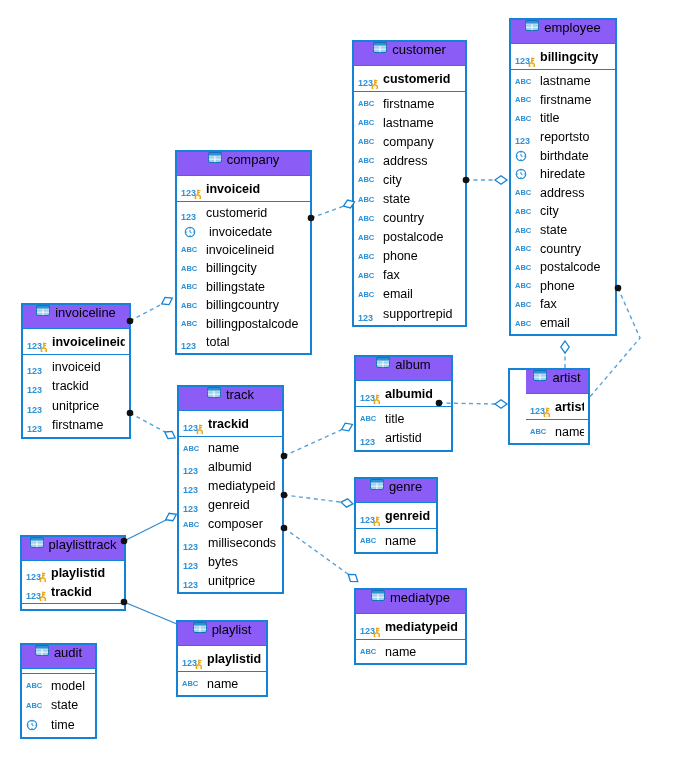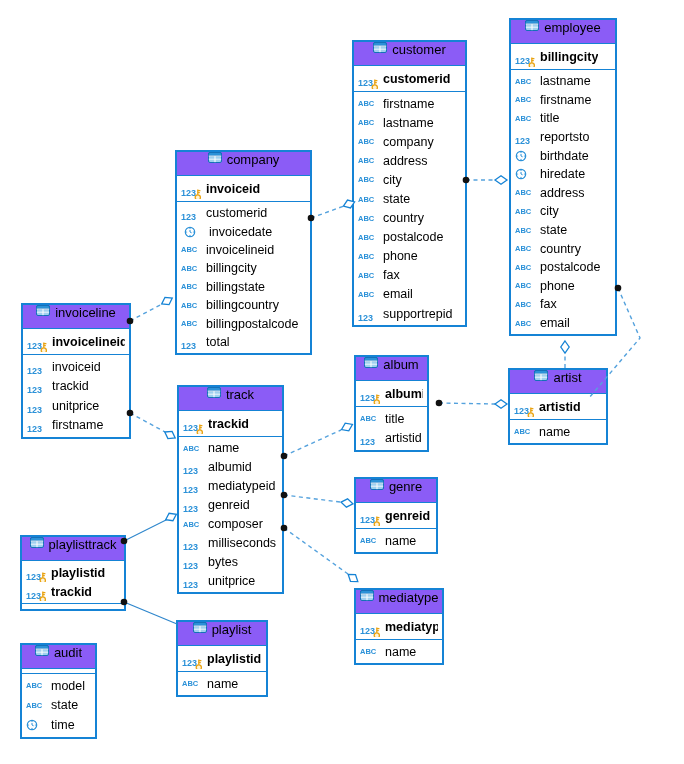--- a/index.html
+++ b/index.html
@@ -461,21 +461,21 @@
           <span class="lbl">bytes</span>
         </div>
         <div class="row" style="height: 18.9px;">
           <span class="icn">
             <span class="t-num">123</span>
           </span>
           <span class="lbl">unitprice</span>
         </div>
       </div>
     </div>
-    <div class="tbl" style="left: 354px; top: 355px; width: 75px;">
+    <div class="tbl" style="left: 354px; top: 355px; width: 99px;">
       <div class="tbl-h">
         <svg width="14" height="11" viewBox="0 0 14 11">
           <rect x="0.5" y="0.5" width="13" height="10" rx="1.5" fill="#9fd0ef" stroke="#1570b8"></rect>
           <rect x="0.5" y="0.5" width="13" height="3.6" rx="1.5" fill="#2b91d8" stroke="#1570b8"></rect>
           <line x1="0.8" y1="4.1" x2="13.2" y2="4.1" stroke="#fff" stroke-width="1"></line>
           <line x1="7" y1="4.1" x2="7" y2="10.2" stroke="#fff" stroke-width="1"></line>
           <line x1="0.8" y1="7.2" x2="13.2" y2="7.2" stroke="#fff" stroke-width="0.8"></line>
         </svg>
         <span>album</span>
       </div>
@@ -501,21 +501,21 @@
           <span class="lbl">title</span>
         </div>
         <div class="row" style="height: 19.5px;">
           <span class="icn">
             <span class="t-num">123</span>
           </span>
           <span class="lbl">artistid</span>
         </div>
       </div>
     </div>
-    <div class="tbl" style="left: 508px; top: 368px; width: 100px;">
+    <div class="tbl" style="left: 508px; top: 368px; width: 82px; padding-left: 16px;">
       <div class="tbl-h">
         <svg width="14" height="11" viewBox="0 0 14 11">
           <rect x="0.5" y="0.5" width="13" height="10" rx="1.5" fill="#9fd0ef" stroke="#1570b8"></rect>
           <rect x="0.5" y="0.5" width="13" height="3.6" rx="1.5" fill="#2b91d8" stroke="#1570b8"></rect>
           <line x1="0.8" y1="4.1" x2="13.2" y2="4.1" stroke="#fff" stroke-width="1"></line>
           <line x1="7" y1="4.1" x2="7" y2="10.2" stroke="#fff" stroke-width="1"></line>
           <line x1="0.8" y1="7.2" x2="13.2" y2="7.2" stroke="#fff" stroke-width="0.8"></line>
         </svg>
         <span>artist</span>
       </div>
@@ -569,21 +569,21 @@
       </div>
       <div class="sec">
         <div class="row" style="height: 19px;">
           <span class="icn">
             <span class="t-txt">ABC</span>
           </span>
           <span class="lbl">name</span>
         </div>
       </div>
     </div>
-    <div class="tbl" style="left: 354px; top: 588px; width: 90px;">
+    <div class="tbl" style="left: 354px; top: 588px; width: 113px;">
       <div class="tbl-h">
         <svg width="14" height="11" viewBox="0 0 14 11">
           <rect x="0.5" y="0.5" width="13" height="10" rx="1.5" fill="#9fd0ef" stroke="#1570b8"></rect>
           <rect x="0.5" y="0.5" width="13" height="3.6" rx="1.5" fill="#2b91d8" stroke="#1570b8"></rect>
           <line x1="0.8" y1="4.1" x2="13.2" y2="4.1" stroke="#fff" stroke-width="1"></line>
           <line x1="7" y1="4.1" x2="7" y2="10.2" stroke="#fff" stroke-width="1"></line>
           <line x1="0.8" y1="7.2" x2="13.2" y2="7.2" stroke="#fff" stroke-width="0.8"></line>
         </svg>
         <span>mediatype</span>
       </div>

